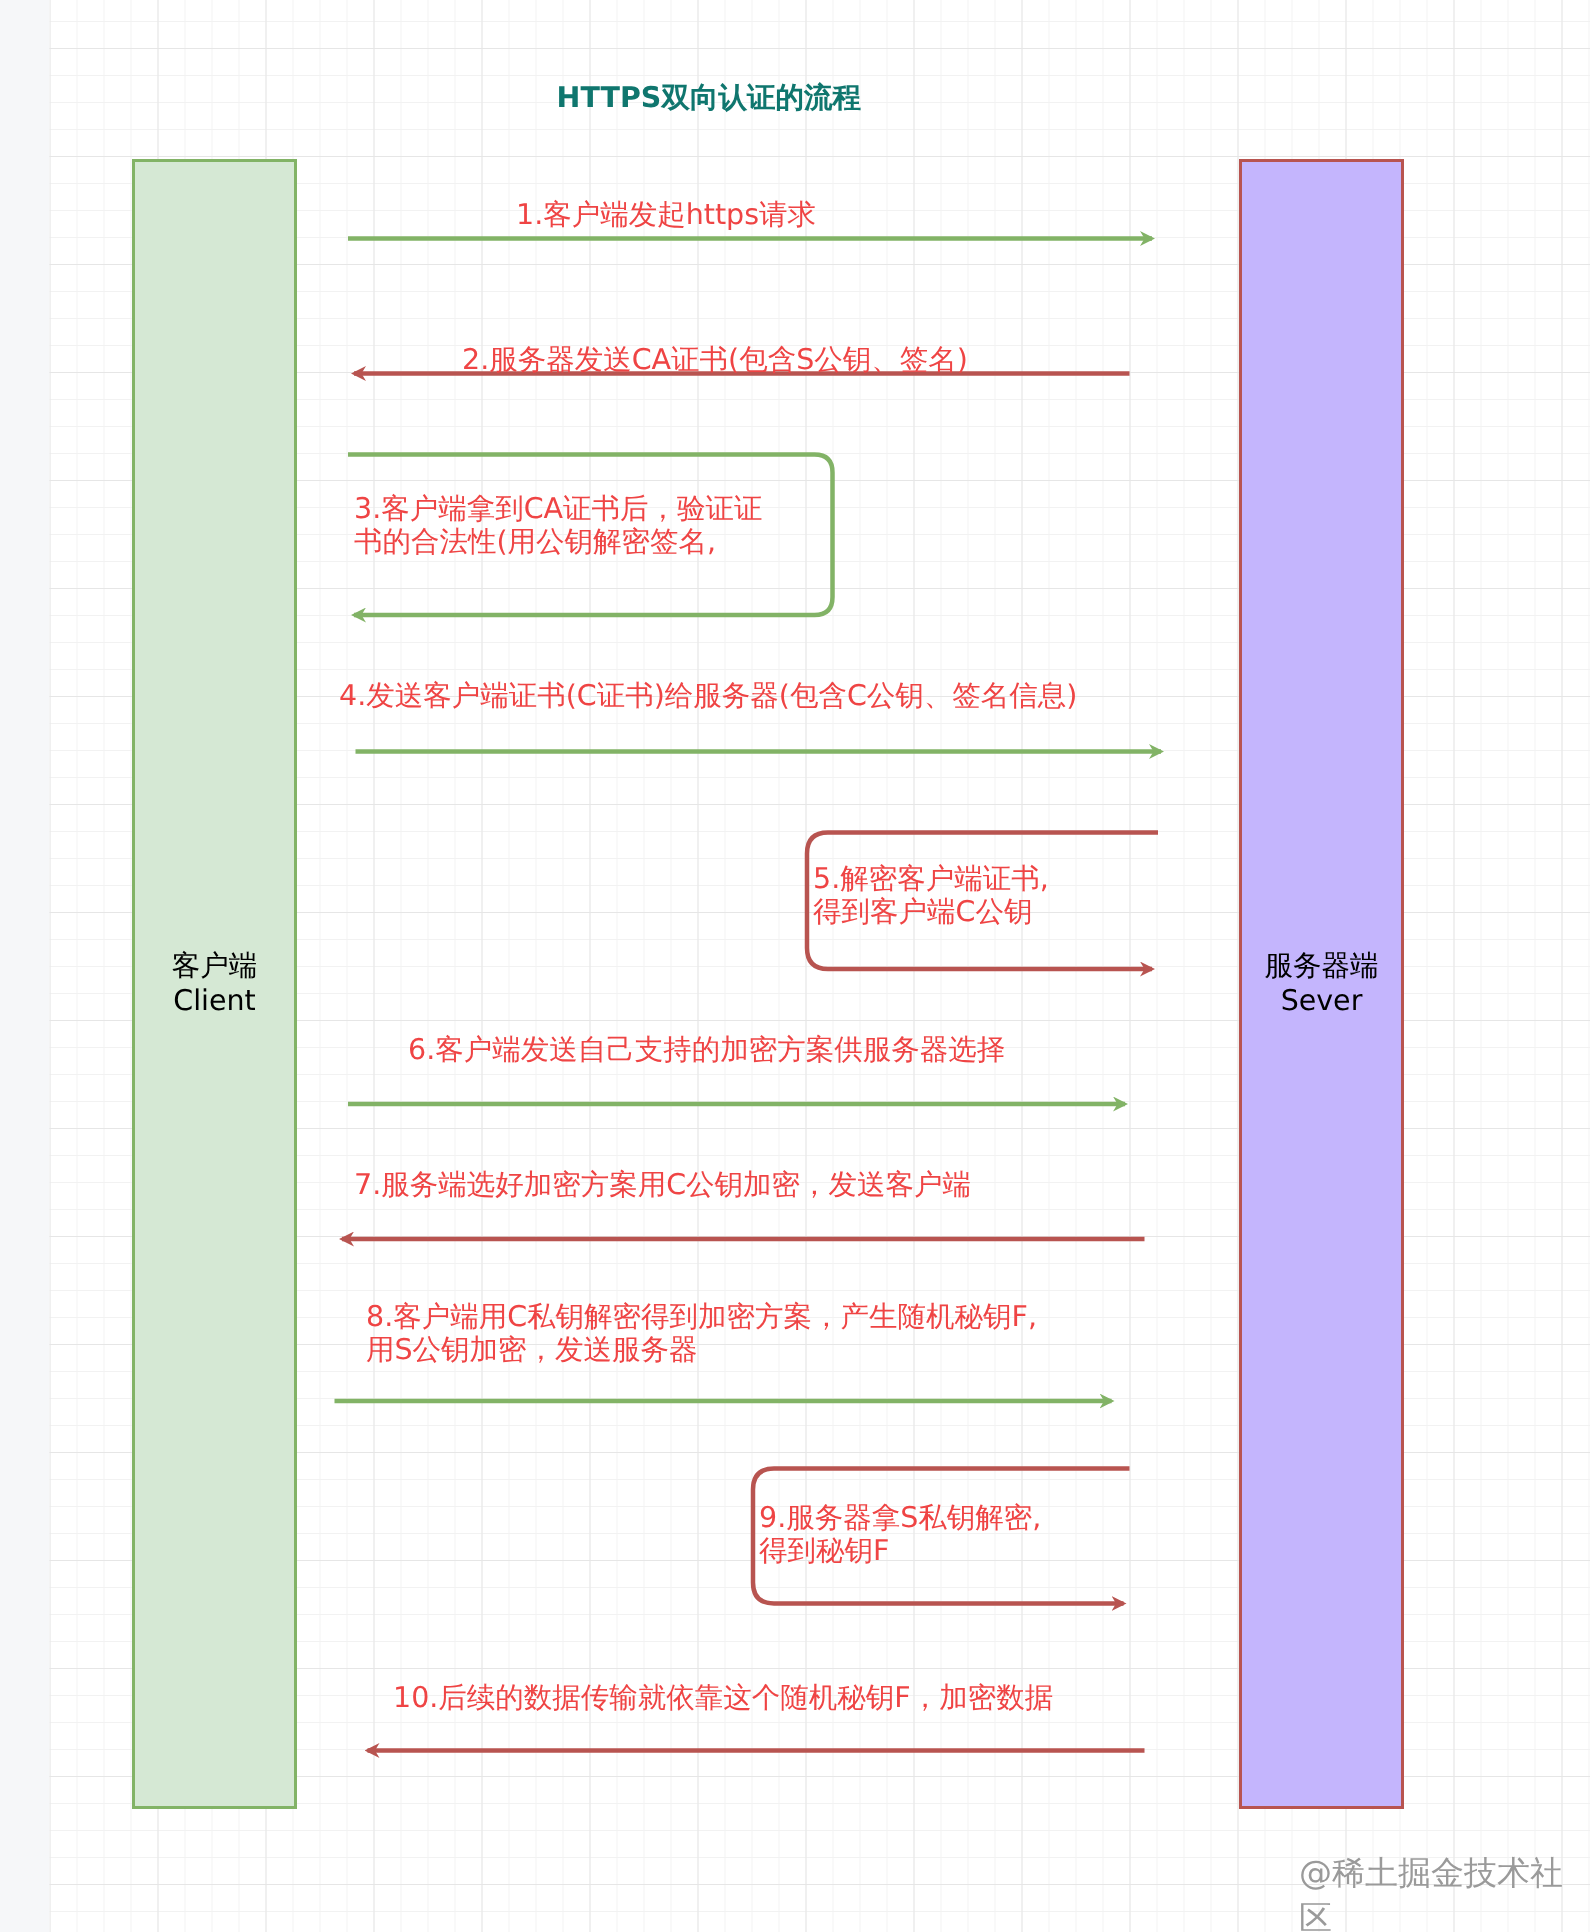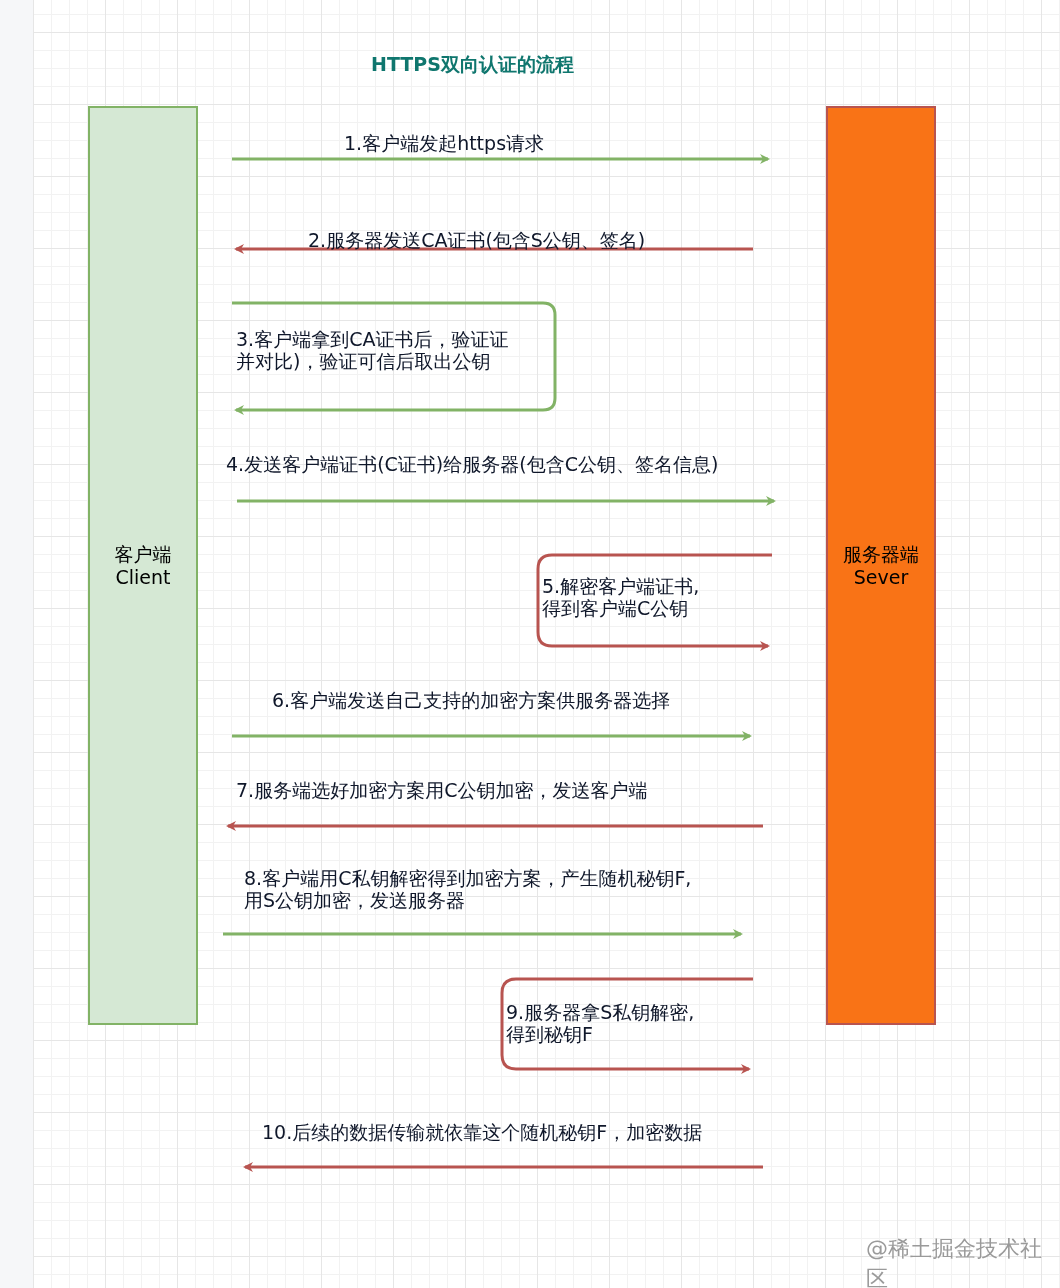--- a/index.html
+++ b/index.html
@@ -17,28 +17,28 @@
       linear-gradient(to right, #f2f2f2 1px, transparent 1px),
       linear-gradient(to bottom, #f2f2f2 1px, transparent 1px);
     background-size: 72px 72px, 72px 72px, 18px 18px, 18px 18px;
     background-position: 0 32px, 0 32px, 0 32px, 0 32px;
   }
   .title {
     position: absolute; left: 300px; top: 52px; width: 345px; text-align: center;
     font-weight: bold; font-size: 19px; color: #0f766e;
   }
   .lane {
-    position: absolute; top: 106px; height: 919px; box-sizing: border-box;
+    position: absolute; top: 106px; height: 1100px; box-sizing: border-box;
     display: flex; align-items: center; justify-content: center; text-align: center;
     font-size: 19px; line-height: 23px; color: #000;
   }
   .lane.client { left: 88px; width: 110px; background: #d5e8d4; border: 2px solid #82b366; }
-  .lane.server { left: 826px; width: 110px; background: #f97316; border: 2px solid #b85450; }
+  .lane.server { left: 826px; width: 110px; background: #c4b5fd; border: 2px solid #b85450; }
   .label {
-    position: absolute; font-size: 19px; line-height: 22px; color: #0f172a; white-space: nowrap;
+    position: absolute; font-size: 19px; line-height: 22px; color: #ef4444; white-space: nowrap;
   }
   svg.arrows { position: absolute; left: 0; top: 0; }
   .watermark {
     position: absolute; left: 866px; top: 1234px; font-size: 22px; color: #9a9a9a;
   }
 </style>
 </head>
 <body>
 
 <div class="canvas"></div>
@@ -89,21 +89,21 @@
     <path d="M753,979 L516,979 Q502,979 502,993 L502,1055 Q502,1069 516,1069 L749,1069" stroke="#b85450" marker-end="url(#hr)"></path>
 
     <line x1="763" y1="1167" x2="245" y2="1167" stroke="#b85450" marker-end="url(#hr)"></line>
   </g>
 </svg>
 
 <div class="label" style="left:344px; top:132px;">1.客户端发起https请求</div>
 <div class="label" style="left:308px; top:217px;margin-top:12px;">2.服务器发送CA证书(包含S公钥、签名)</div>
 <div class="label" style="left:236px; top:328px;">
   <div>3.客户端拿到CA证书后，验证证</div>
-  <div>并对比)，验证可信后取出公钥</div>
+  <div>书的合法性(用公钥解密签名,</div>
 </div>
 <div class="label" style="left:226px; top:453px;">4.发送客户端证书(C证书)给服务器(包含C公钥、签名信息)</div>
 <div class="label" style="left:542px; top:575px;">
   <div>5.解密客户端证书,</div>
   <div>得到客户端C公钥</div>
 </div>
 <div class="label" style="left:272px; top:689px;">6.客户端发送自己支持的加密方案供服务器选择</div>
 <div class="label" style="left:236px; top:779px;">7.服务端选好加密方案用C公钥加密，发送客户端</div>
 <div class="label" style="left:244px; top:867px;">
   <div>8.客户端用C私钥解密得到加密方案，产生随机秘钥F,</div>

